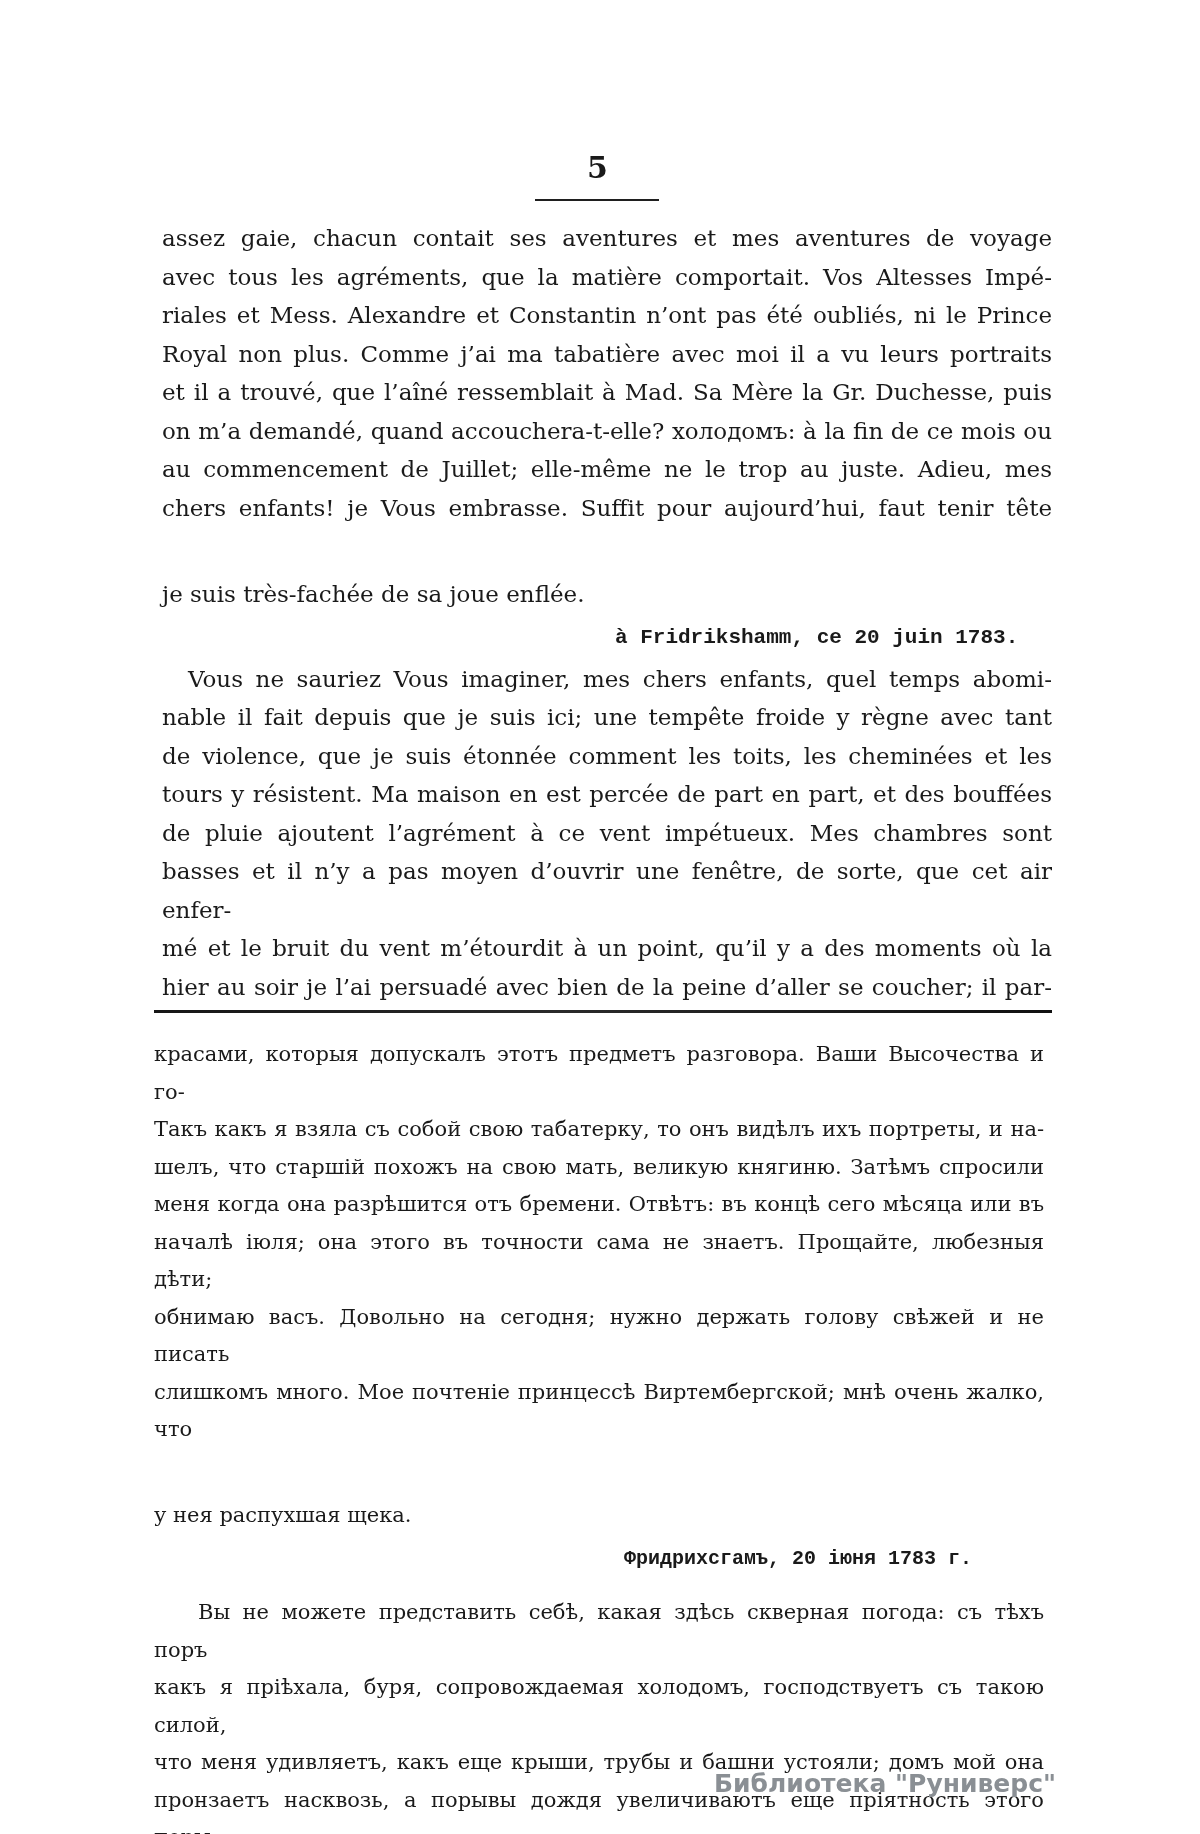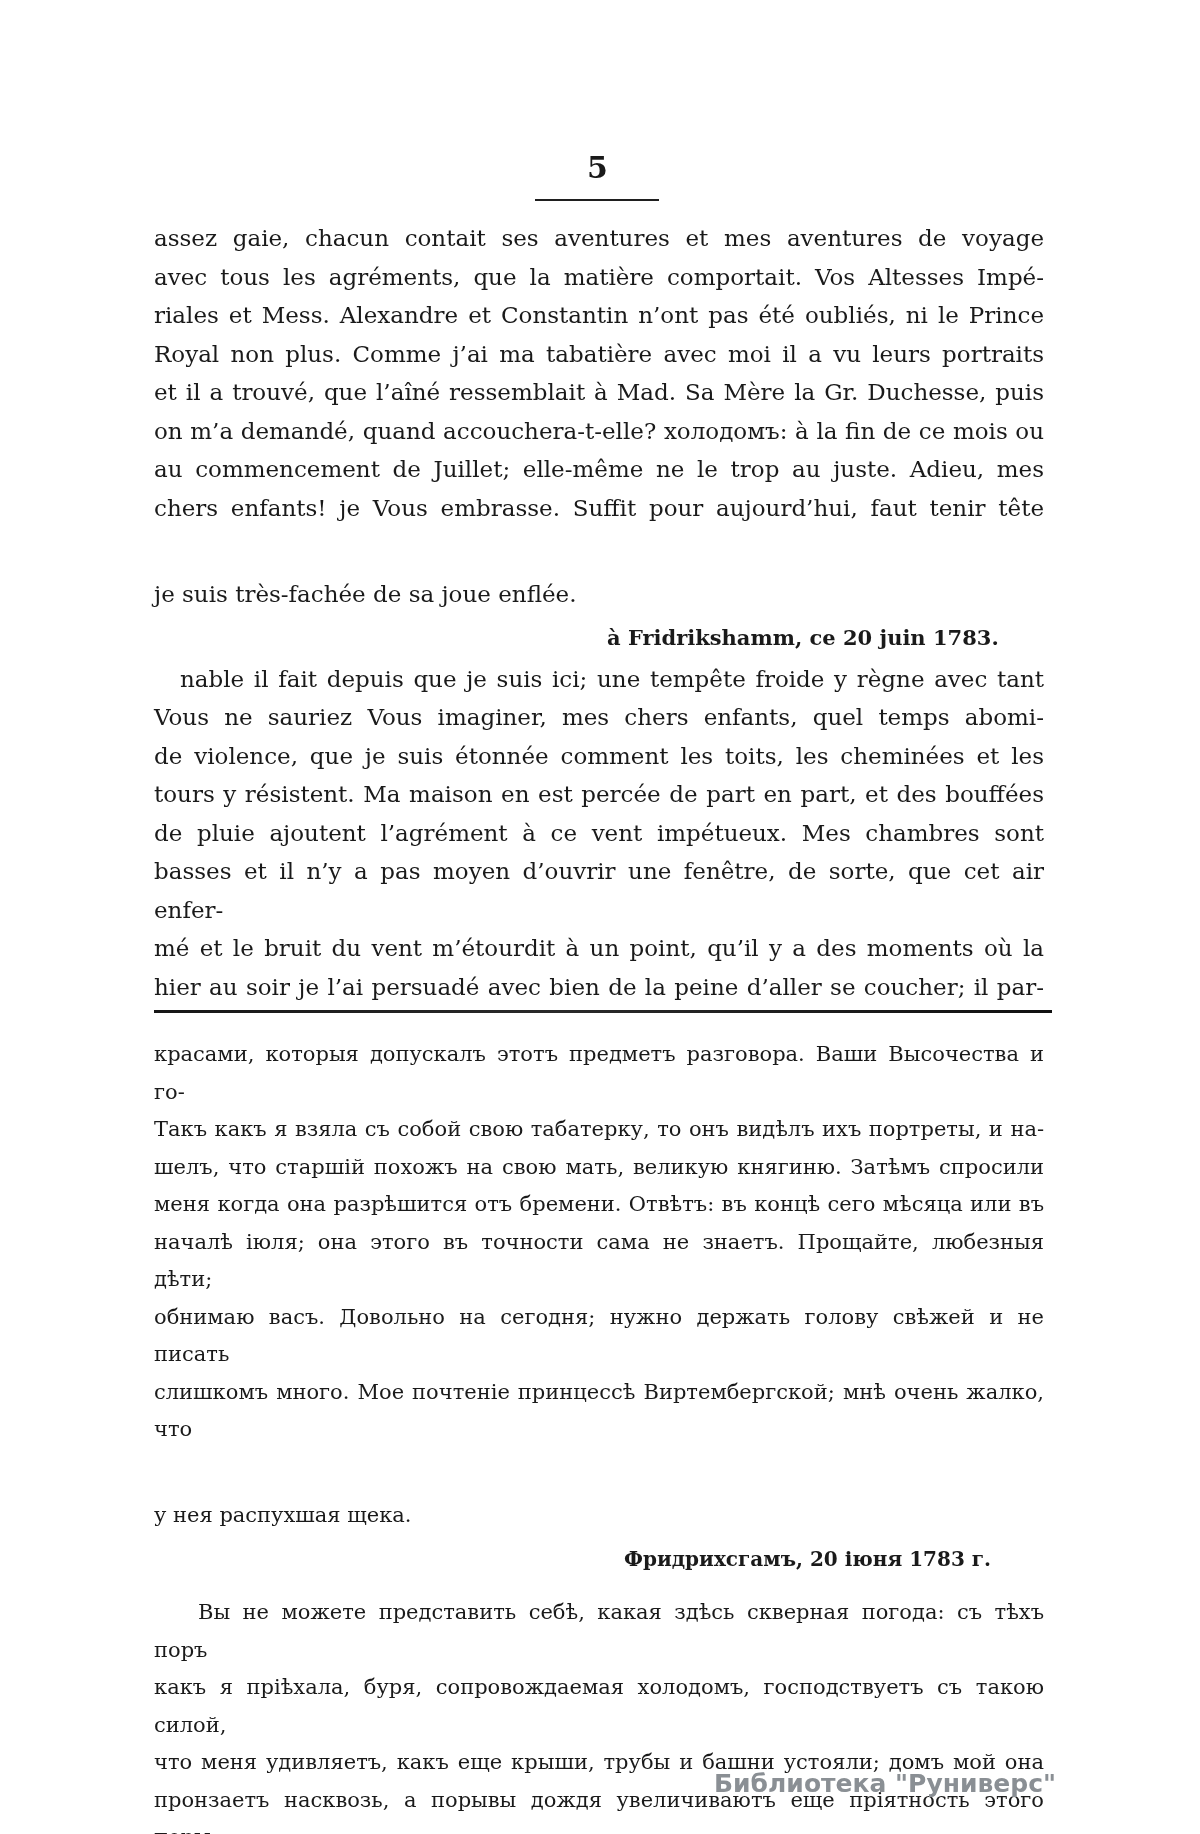--- a/index.html
+++ b/index.html
@@ -31,21 +31,21 @@
     position: absolute;
     top: 199px;
     left: 535px;
     width: 124px;
     height: 2px;
     background: #1f1f1f;
   }
   .french-block {
     position: absolute;
     top: 219px;
-    left: 154px;
+    left: 162px;
     width: 890px;
     font-size: 23px;
     line-height: 38.5px;
   }
   .russian-block {
     position: absolute;
     top: 1036px;
     left: 154px;
     width: 890px;
     font-size: 21px;
@@ -58,20 +58,21 @@
   }
   .para:not(.justify-all) .tline-last {
     text-align-last: left;
     margin-top: 48px;
   }
   .indent-sm .tline:first-child { text-indent: 26px; }
   .indent-md .tline:first-child { text-indent: 44px; }
   .dateline {
     font-weight: 700;
     white-space: nowrap;
+    font-family: Liberation Mono, monospace;
   }
   .fr-date {
     margin-top: 8px;
     margin-bottom: 7px;
     padding-left: 453px;
     font-size: 21px;
     line-height: 31px;
   }
   .ru-date {
     margin-top: 10px;
@@ -114,22 +115,22 @@
         <div class="tline">riales et Mess. Alexandre et Constantin n’ont pas été oubliés, ni le Prince</div>
         <div class="tline">Royal non plus. Comme j’ai ma tabatière avec moi il a vu leurs portraits</div>
         <div class="tline">et il a trouvé, que l’aîné ressemblait à Mad. Sa Mère la Gr. Duchesse, puis</div>
         <div class="tline">on m’a demandé, quand accouchera-t-elle? холодомъ: à la fin de ce mois ou</div>
         <div class="tline">au commencement de Juillet; elle-même ne le trop au juste. Adieu, mes</div>
         <div class="tline">chers enfants! je Vous embrasse. Suffit pour aujourd’hui, faut tenir tête</div>
         <div class="tline tline-last">je suis très-fachée de sa joue enflée.</div>
       </div>
     <div class="dateline fr-date">à Fridrikshamm, ce 20 juin 1783.</div>
     <div class="para justify-all indent-sm">
+        <div class="tline">Vous ne sauriez Vous imaginer, mes chers enfants, quel temps abomi-</div>
         <div class="tline">nable il fait depuis que je suis ici; une tempête froide y règne avec tant</div>
-        <div class="tline">Vous ne sauriez Vous imaginer, mes chers enfants, quel temps abomi-</div>
         <div class="tline">de violence, que je suis étonnée comment les toits, les cheminées et les</div>
         <div class="tline">tours y résistent. Ma maison en est percée de part en part, et des bouffées</div>
         <div class="tline">de pluie ajoutent l’agrément à ce vent impétueux. Mes chambres sont</div>
         <div class="tline">basses et il n’y a pas moyen d’ouvrir une fenêtre, de sorte, que cet air enfer-</div>
         <div class="tline">mé et le bruit du vent m’étourdit à un point, qu’il y a des moments où la</div>
         <div class="tline tline-last">hier au soir je l’ai persuadé avec bien de la peine d’aller se coucher; il par-</div>
       </div>
   </section>
 
   <div class="footnote-rule"></div>

